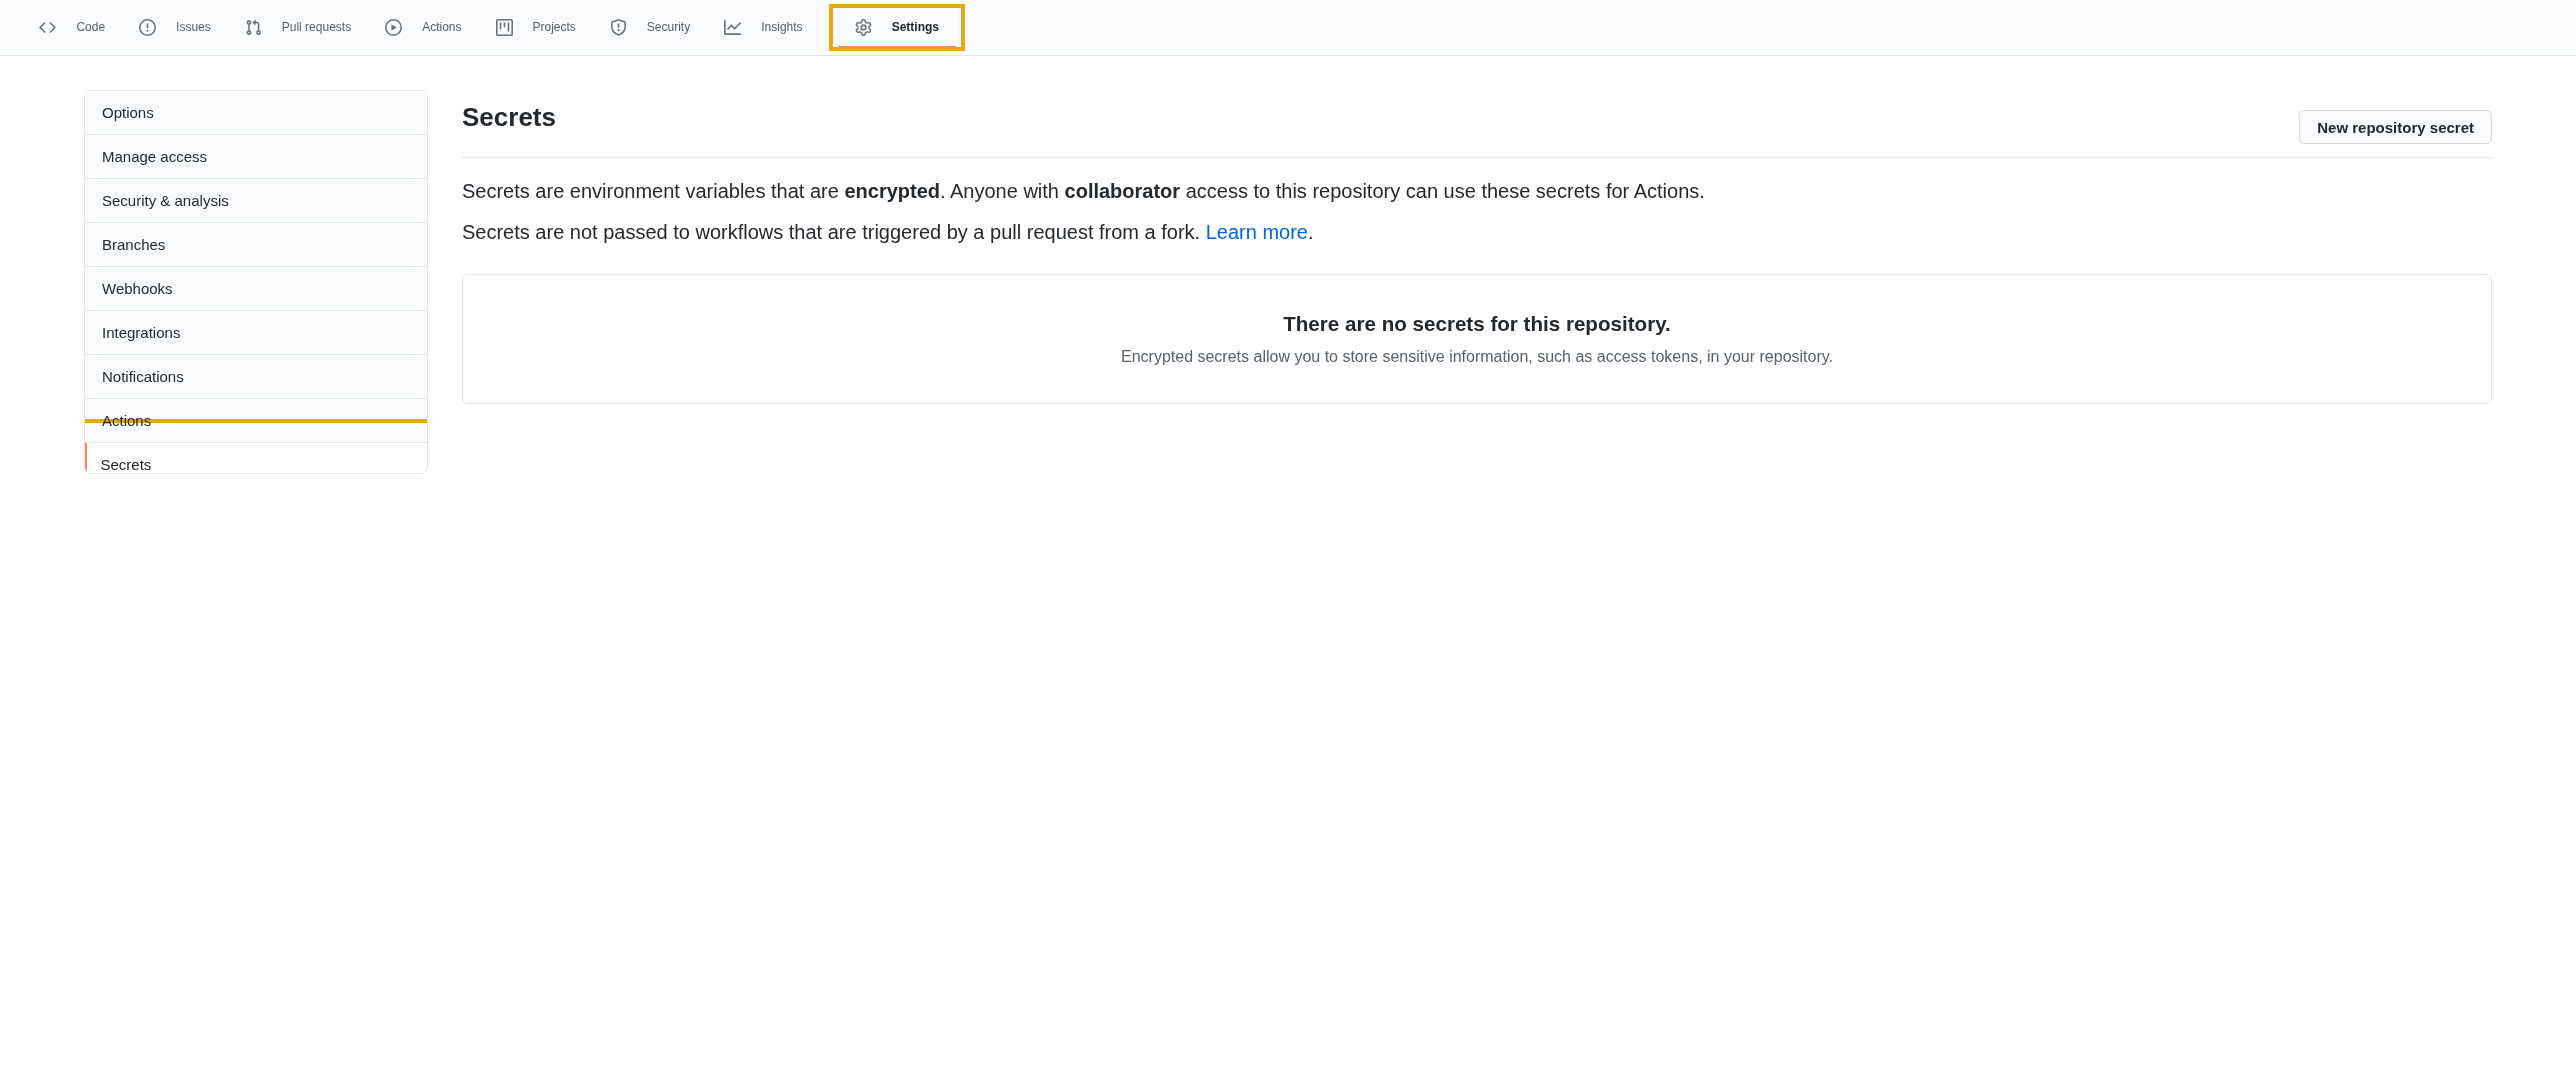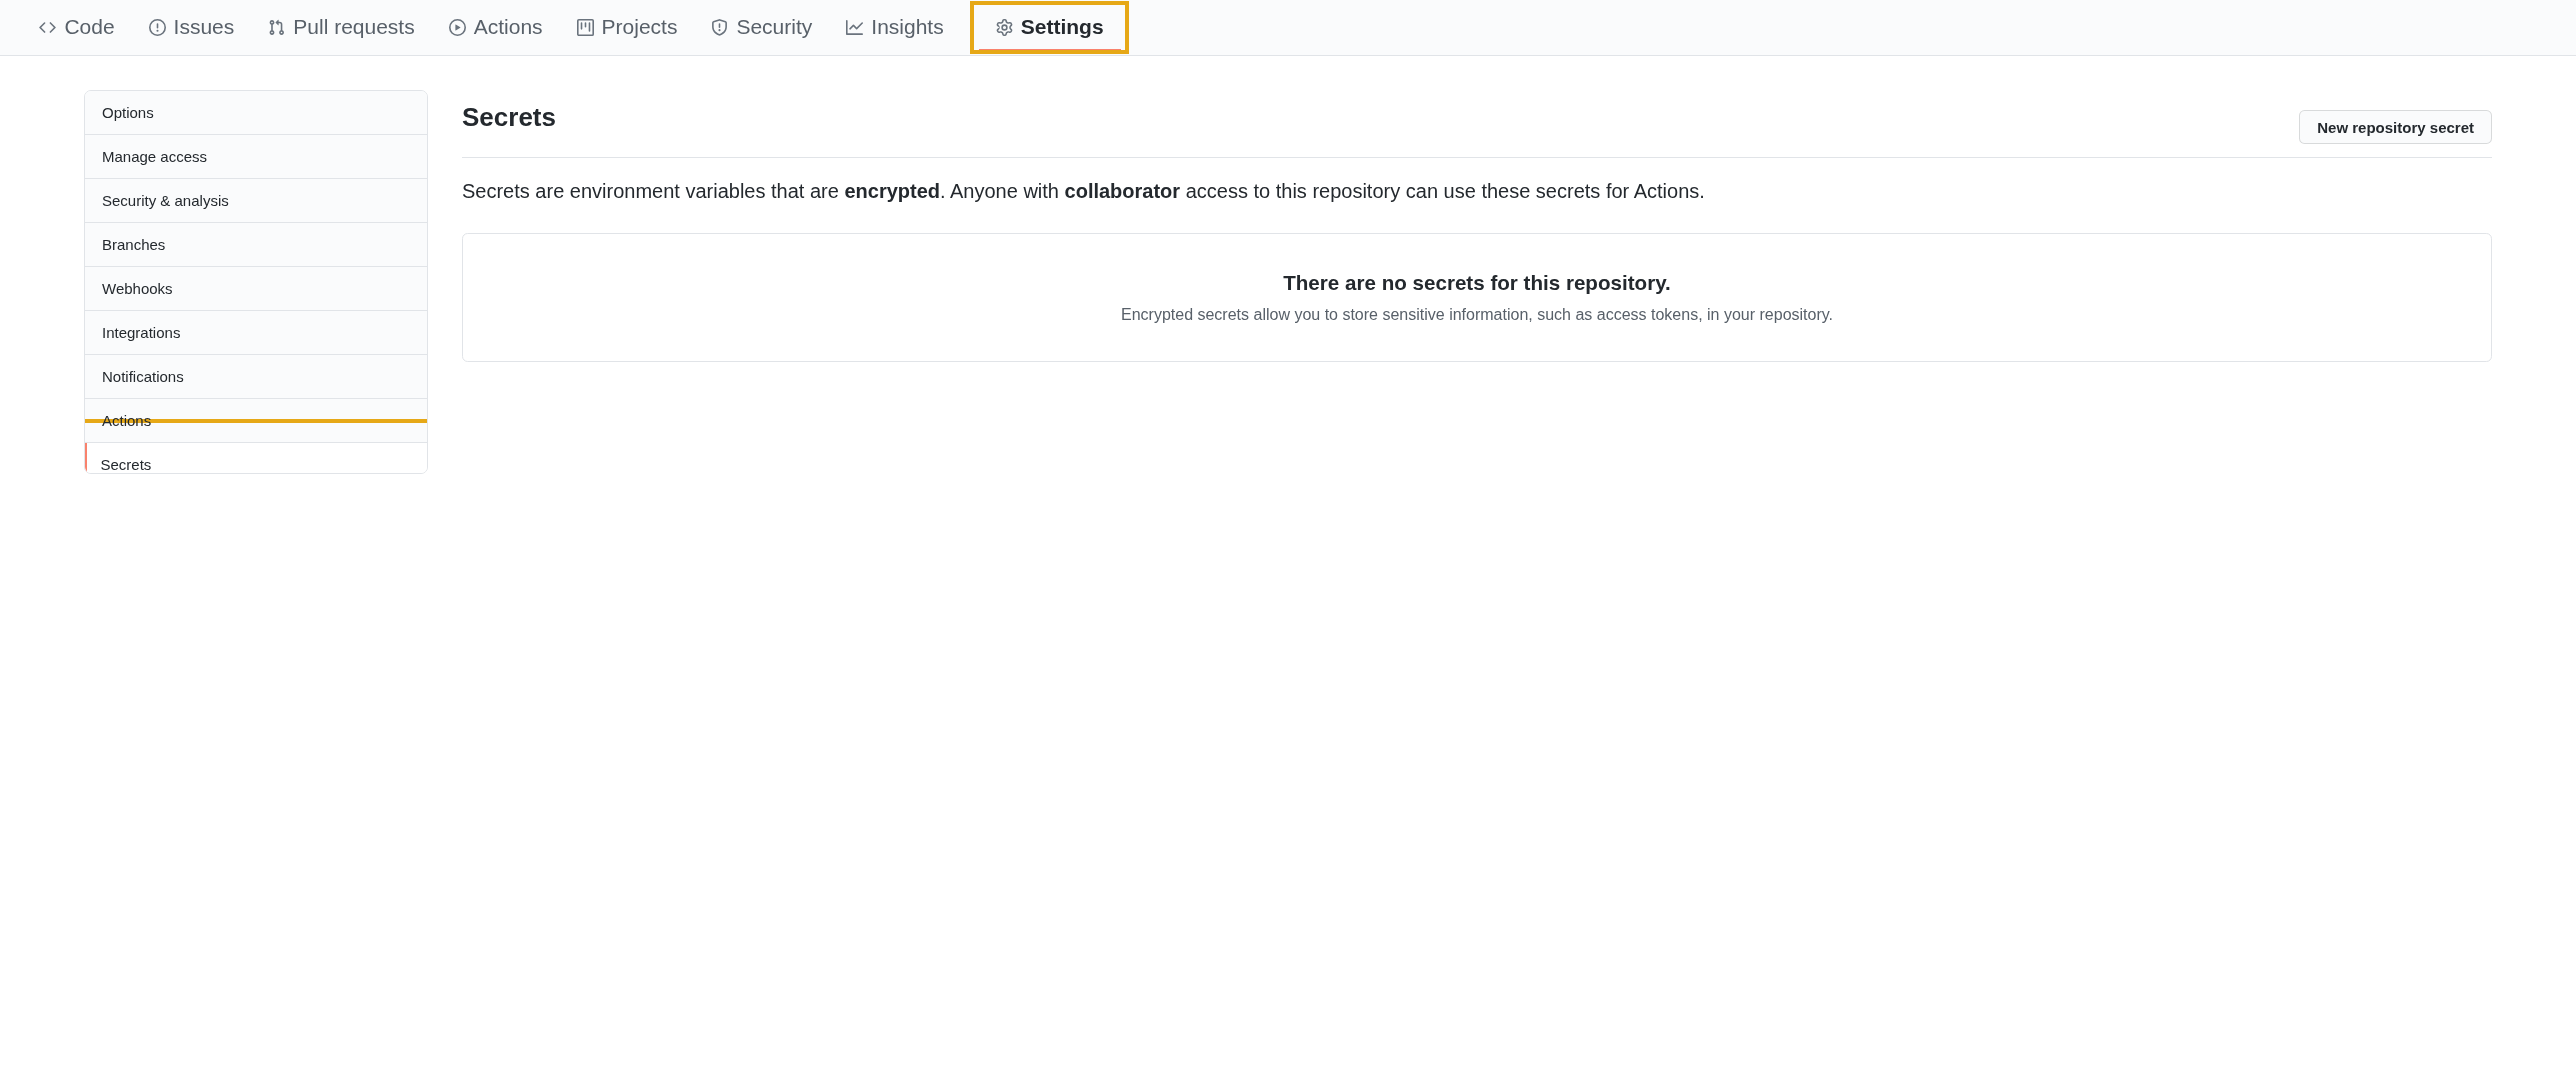--- a/index.html
+++ b/index.html
@@ -20,23 +20,23 @@
       background: #fafbfc;
       padding: 0 22.4px;
       height: 56px;
     }
     .nav-tab {
       display: flex;
       align-items: center;
       padding: 10.3px 17px;
       color: #586069;
       cursor: pointer;
-      font-size: 21px;
+      font-size: 12px;
       border-bottom: 1.9px solid transparent;
-      gap: 8px;
+      gap: 20px;
     }
     .nav-tab.active {
       color: #24292e;
       font-weight: 600;
       border-bottom-color: #f9826c;
     }
     .nav-tab .icon-wrap {
       display: inline-flex;
       align-items: center;
       width: 17px;
@@ -230,20 +230,23 @@
   <main class="content">
     <div class="content-header">
       <h1 class="content-title">Secrets</h1>
       <button class="btn">New repository secret</button>
     </div>
 
     <div class="description">
       <p>
         <span>Secrets are environment variables that are </span><strong>encrypted</strong><span>. Anyone with </span><strong>collaborator</strong><span> access to this repository can use these secrets for Actions.</span>
       </p>
+      <p>
+        <span>Secrets are not passed to workflows that are triggered by a pull request from a fork. </span><a href="#">Learn more</a><span>.</span>
+      </p>
     </div>
 
     <div class="empty-state">
       <div class="empty-title">There are no secrets for this repository.</div>
       <div class="empty-subtitle">Encrypted secrets allow you to store sensitive information, such as access tokens, in your repository.</div>
     </div>
   </main>
 </div>
 
 

